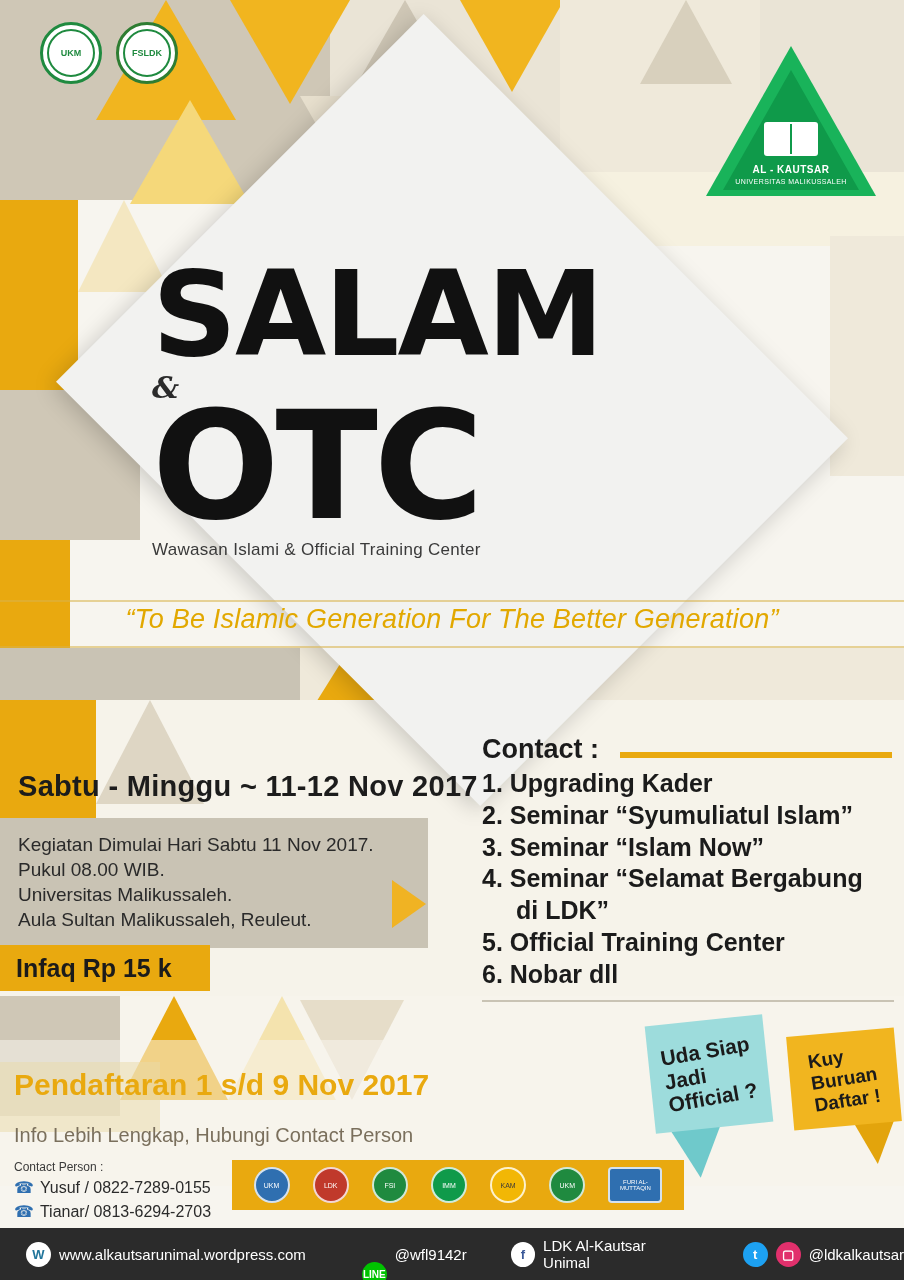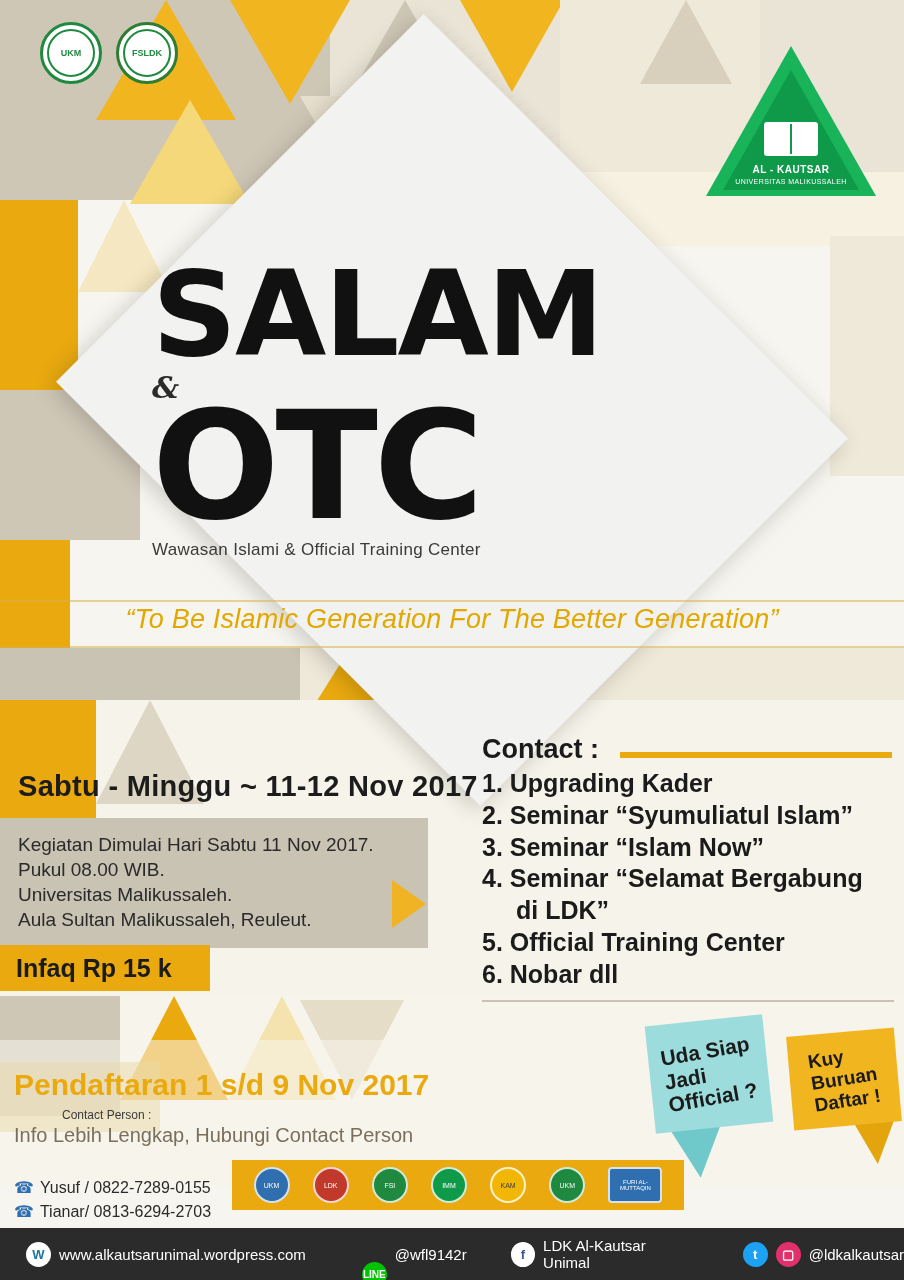--- a/index.html
+++ b/index.html
@@ -141,21 +141,21 @@
   }
 
   
   .reg{
     position:absolute;top:1068px;left:14px;font-size:30px;font-weight:bold;color:#e9a90f;
   }
   .info-lengkap{
     position:absolute;top:1124px;left:14px;font-size:20px;color:#7a6f5c;font-weight:normal;
   }
   .cp-title{
-    position:absolute;top:1108px;left:14px;font-size:12px;color:#3a3a3a;margin-left:48px;
+    position:absolute;top:1160px;left:14px;font-size:12px;color:#3a3a3a;
   }
   .cp1{position:absolute;top:1178px;left:14px;font-size:16px;color:#2b2b2b;}
   .cp2{position:absolute;top:1202px;left:14px;font-size:16px;color:#2b2b2b;}
   .phone-ic{color:#2f6fb0;margin-right:6px;}
 
   
   .bubble1{
     position:absolute;top:1020px;left:650px;width:118px;height:108px;
     background:#9ddcdc;
     transform:rotate(-6deg);

